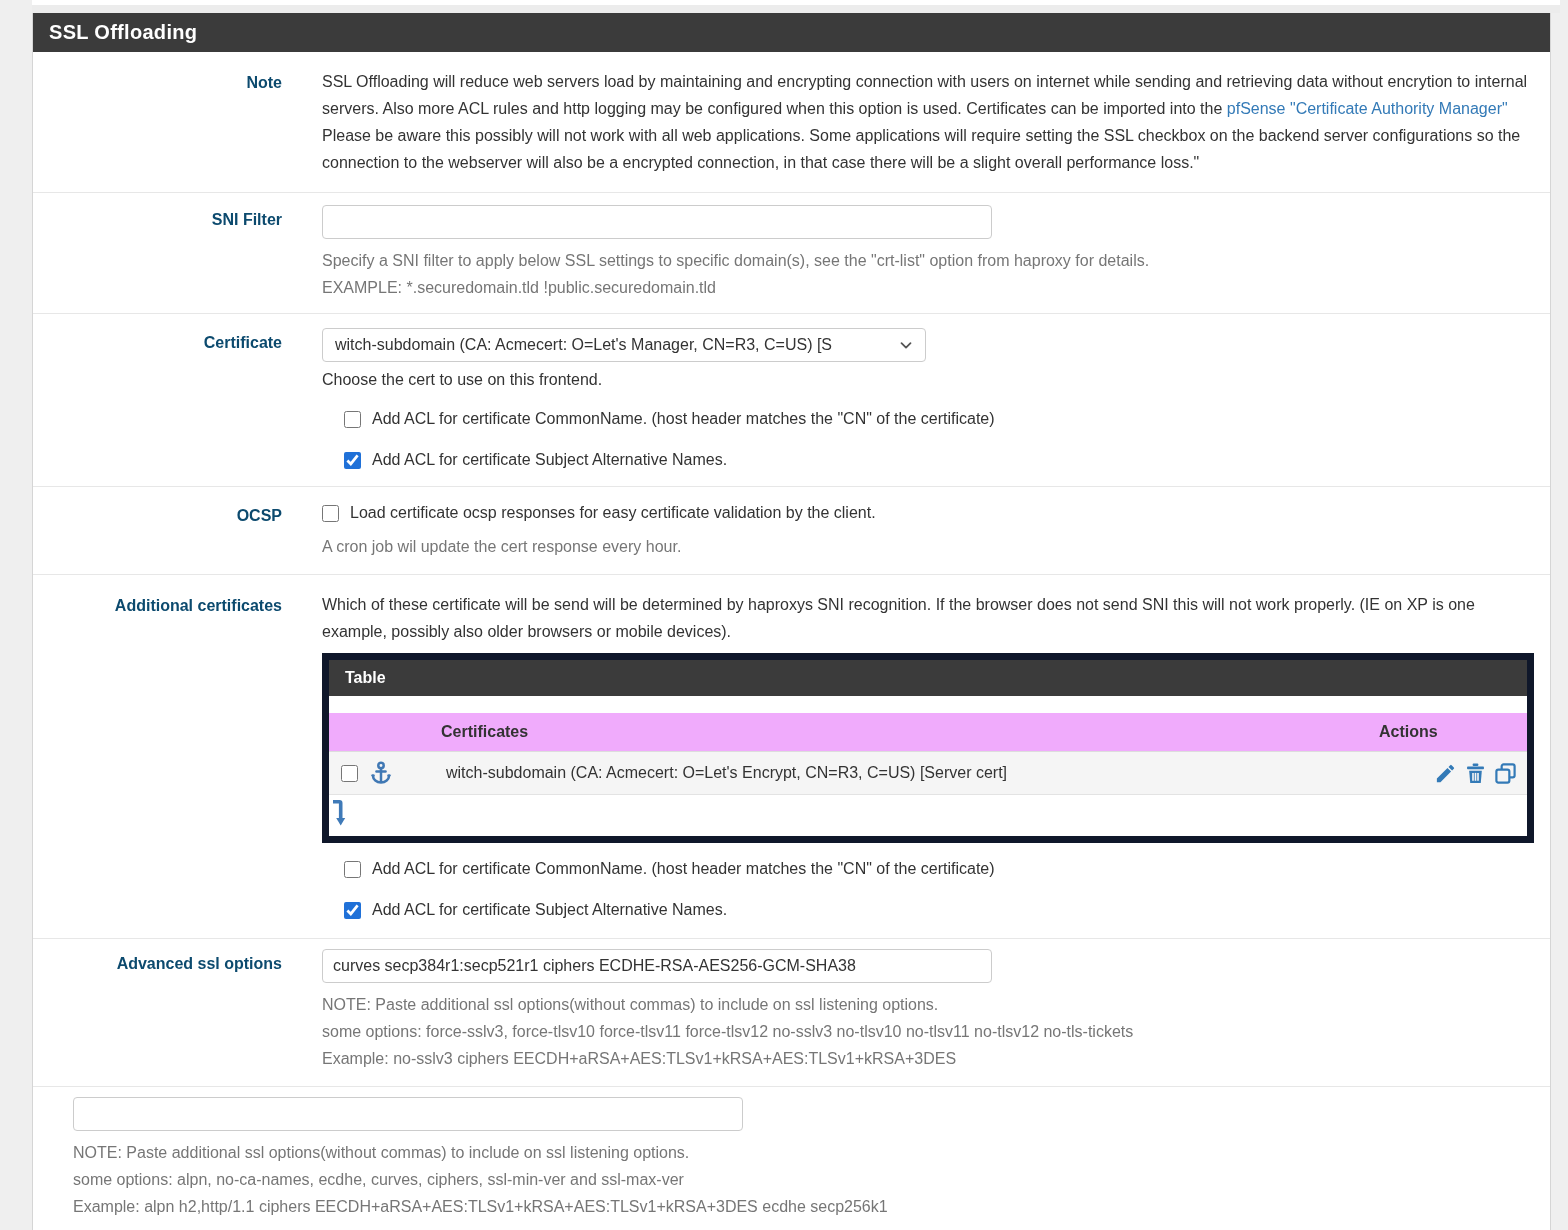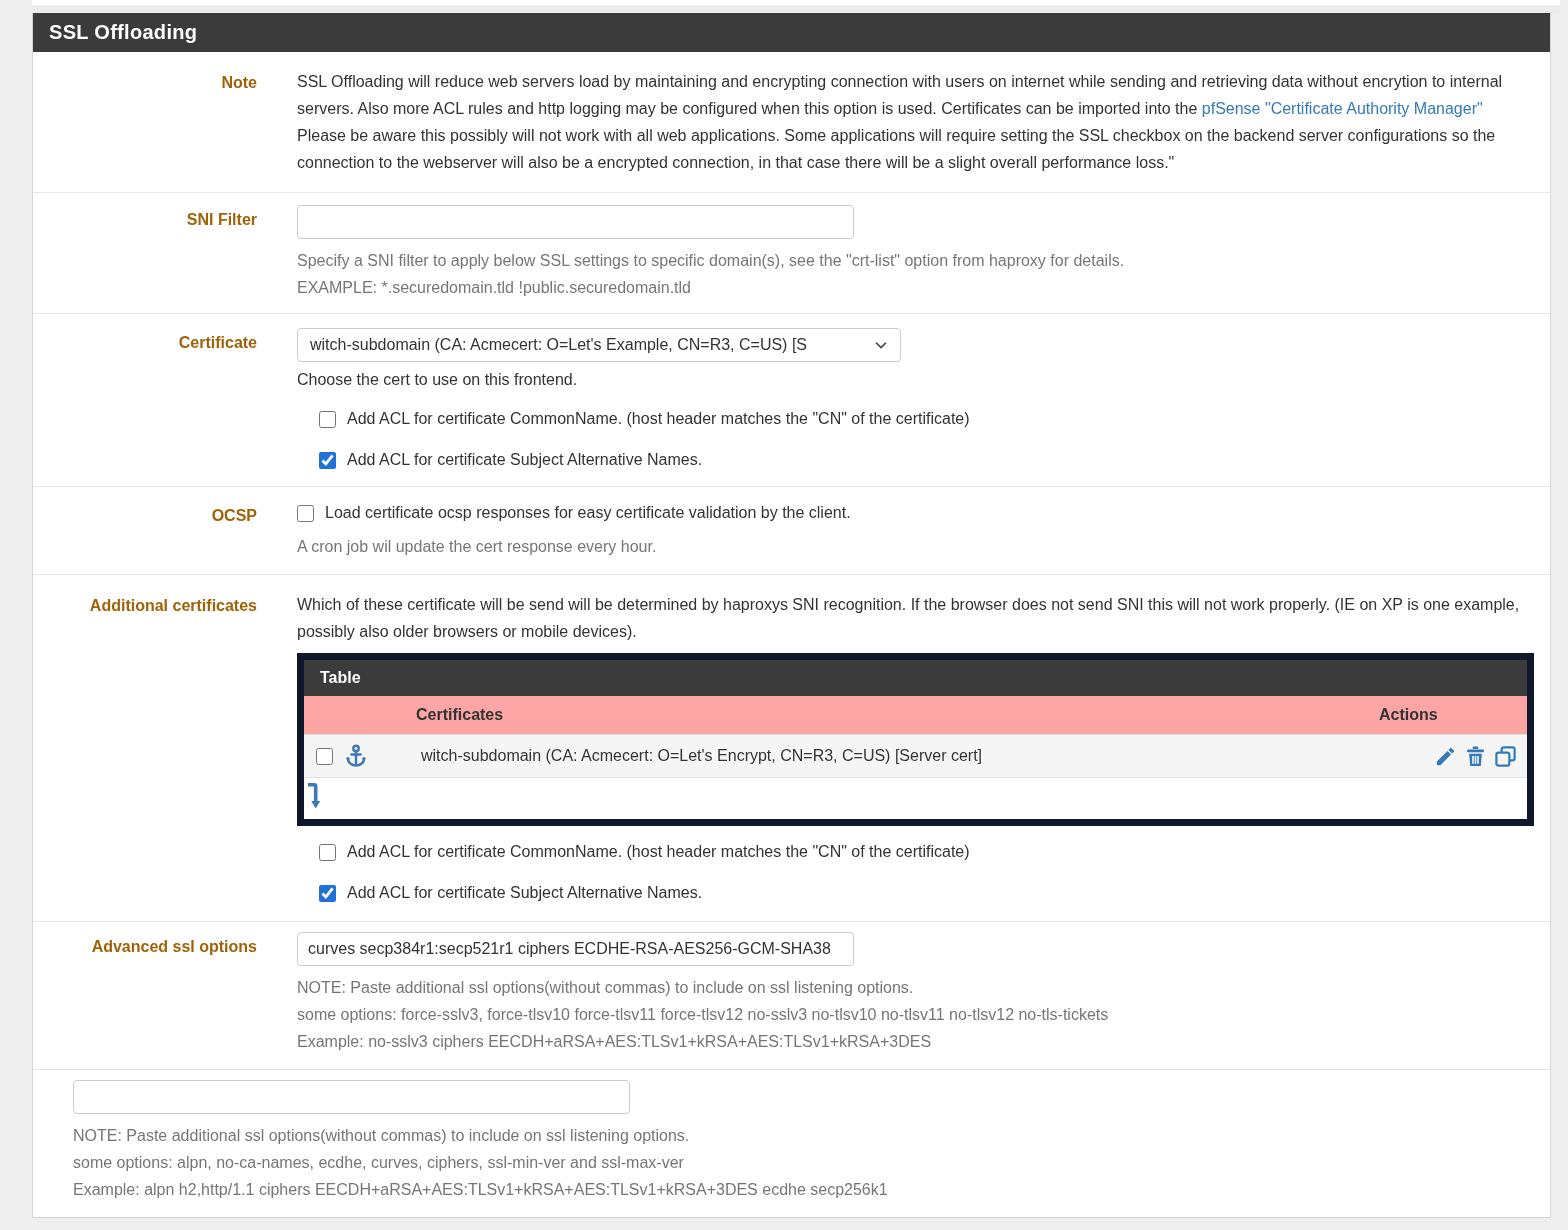--- a/index.html
+++ b/index.html
@@ -22,28 +22,28 @@
     padding:8px 16px;letter-spacing:.3px;
   }
   .frow{display:flex;padding:14px 16px 14px 0;}
   .frow + .frow{border-top:1px solid #e7e7e7;}
   .frow.note-row{padding:16px 16px 16px 0;}
   .frow.sni-row{padding:12px 16px 12px 0;}
   .frow.add-row{padding:16px 16px 16px 0;}
   .frow.adv-row{padding:10px 16px 14px 0;}
   .lbl{
     width:224px;flex:none;text-align:right;font-weight:bold;
-    padding-top:2px;line-height:26px;color:#a16207;
+    padding-top:2px;line-height:26px;color:#0c4a6e;padding-left:25px;
   }
   .content{flex:1;margin-left:40px;min-width:0;}
   .para{line-height:27px;}
   .hint{color:#767676;line-height:27px;margin-top:8px;}
   a.link{color:#337ab7;text-decoration:none;cursor:pointer;}
   input.txt{
-    width:557px;height:34px;box-sizing:border-box;
+    width:670px;height:34px;box-sizing:border-box;
     border:1px solid #ccc;border-radius:4px;padding:6px 10px;
     font-family:"Liberation Sans", sans-serif;font-size:16px;color:#333;
     outline:none;background:#fff;
   }
   .select{
     width:604px;height:34px;box-sizing:border-box;
     border:1px solid #ccc;border-radius:4px;background:#fff;
     display:flex;align-items:center;justify-content:space-between;
     padding:0 10px 0 12px;cursor:pointer;
   }
@@ -52,21 +52,21 @@
   .chk input[type=checkbox]{
     width:17px;height:17px;margin:0;flex:none;accent-color:#2071d8;
   }
   .chk.indent{margin-left:22px;}
   .mt8{margin-top:4px;}
   .mt14{margin-top:14px;}
   .mt17{margin-top:17px;}
   
   .tbl-wrap{border:7px solid #0f172a;margin-top:8px;margin-right:0;}
   .tbl-head{background:#3b3b3b;color:#fff;font-weight:bold;padding:9px 16px;}
-  .tbl-cols{display:flex;align-items:center;padding:10px 8px;background:#fca5a5;border-bottom:1px solid #ddd;font-weight:bold;}
+  .tbl-cols{display:flex;align-items:center;padding:10px 8px;background:#f0abfc;border-bottom:1px solid #ddd;font-weight:bold;margin-top:17px;}
   .col-cert{margin-left:104px;}
   .col-actions{margin-left:auto;width:140px;}
   .tbl-row{display:flex;align-items:center;background:#f5f5f5;padding:8px;border-bottom:1px solid #e3e3e3;}
   .tbl-row input[type=checkbox]{width:17px;height:17px;margin:0 0 0 4px;accent-color:#2071d8;}
   .anchor{color:#4078b4;margin-left:10px;display:inline-flex;}
   .cert-text{margin-left:52px;}
   .row-actions{margin-left:auto;display:flex;align-items:center;gap:7px;color:#337ab7;padding-right:2px;}
   .row-actions .ico{display:inline-flex;cursor:pointer;}
   .tbl-foot{background:#fff;padding:3px 2px 4px;}
   .leveldown{color:#3f7ab8;display:inline-flex;cursor:pointer;}
@@ -97,21 +97,21 @@
           <div>Specify a SNI filter to apply below SSL settings to specific domain(s), see the "crt-list" option from haproxy for details.</div>
           <div>EXAMPLE: *.securedomain.tld !public.securedomain.tld</div>
         </div>
       </div>
     </div>
 
     <div class="frow">
       <div class="lbl">Certificate</div>
       <div class="content">
         <div class="select">
-          <span class="sel-text">witch-subdomain (CA: Acmecert: O=Let's Example, CN=R3, C=US) [S</span>
+          <span class="sel-text">witch-subdomain (CA: Acmecert: O=Let's Manager, CN=R3, C=US) [S</span>
           <span>
             <svg width="18" height="18" viewBox="0 0 24 24" fill="none" stroke="#555" stroke-width="2.4" stroke-linecap="round" stroke-linejoin="round">
                 <polyline points="6,9.5 12,15.5 18,9.5"></polyline>
               </svg>
           </span>
         </div>
         <div class="para mt8">Choose the cert to use on this frontend.</div>
         <label class="chk indent mt14">
           <input type="checkbox" style="">
           <span>Add ACL for certificate CommonName. (host header matches the "CN" of the certificate)</span>

